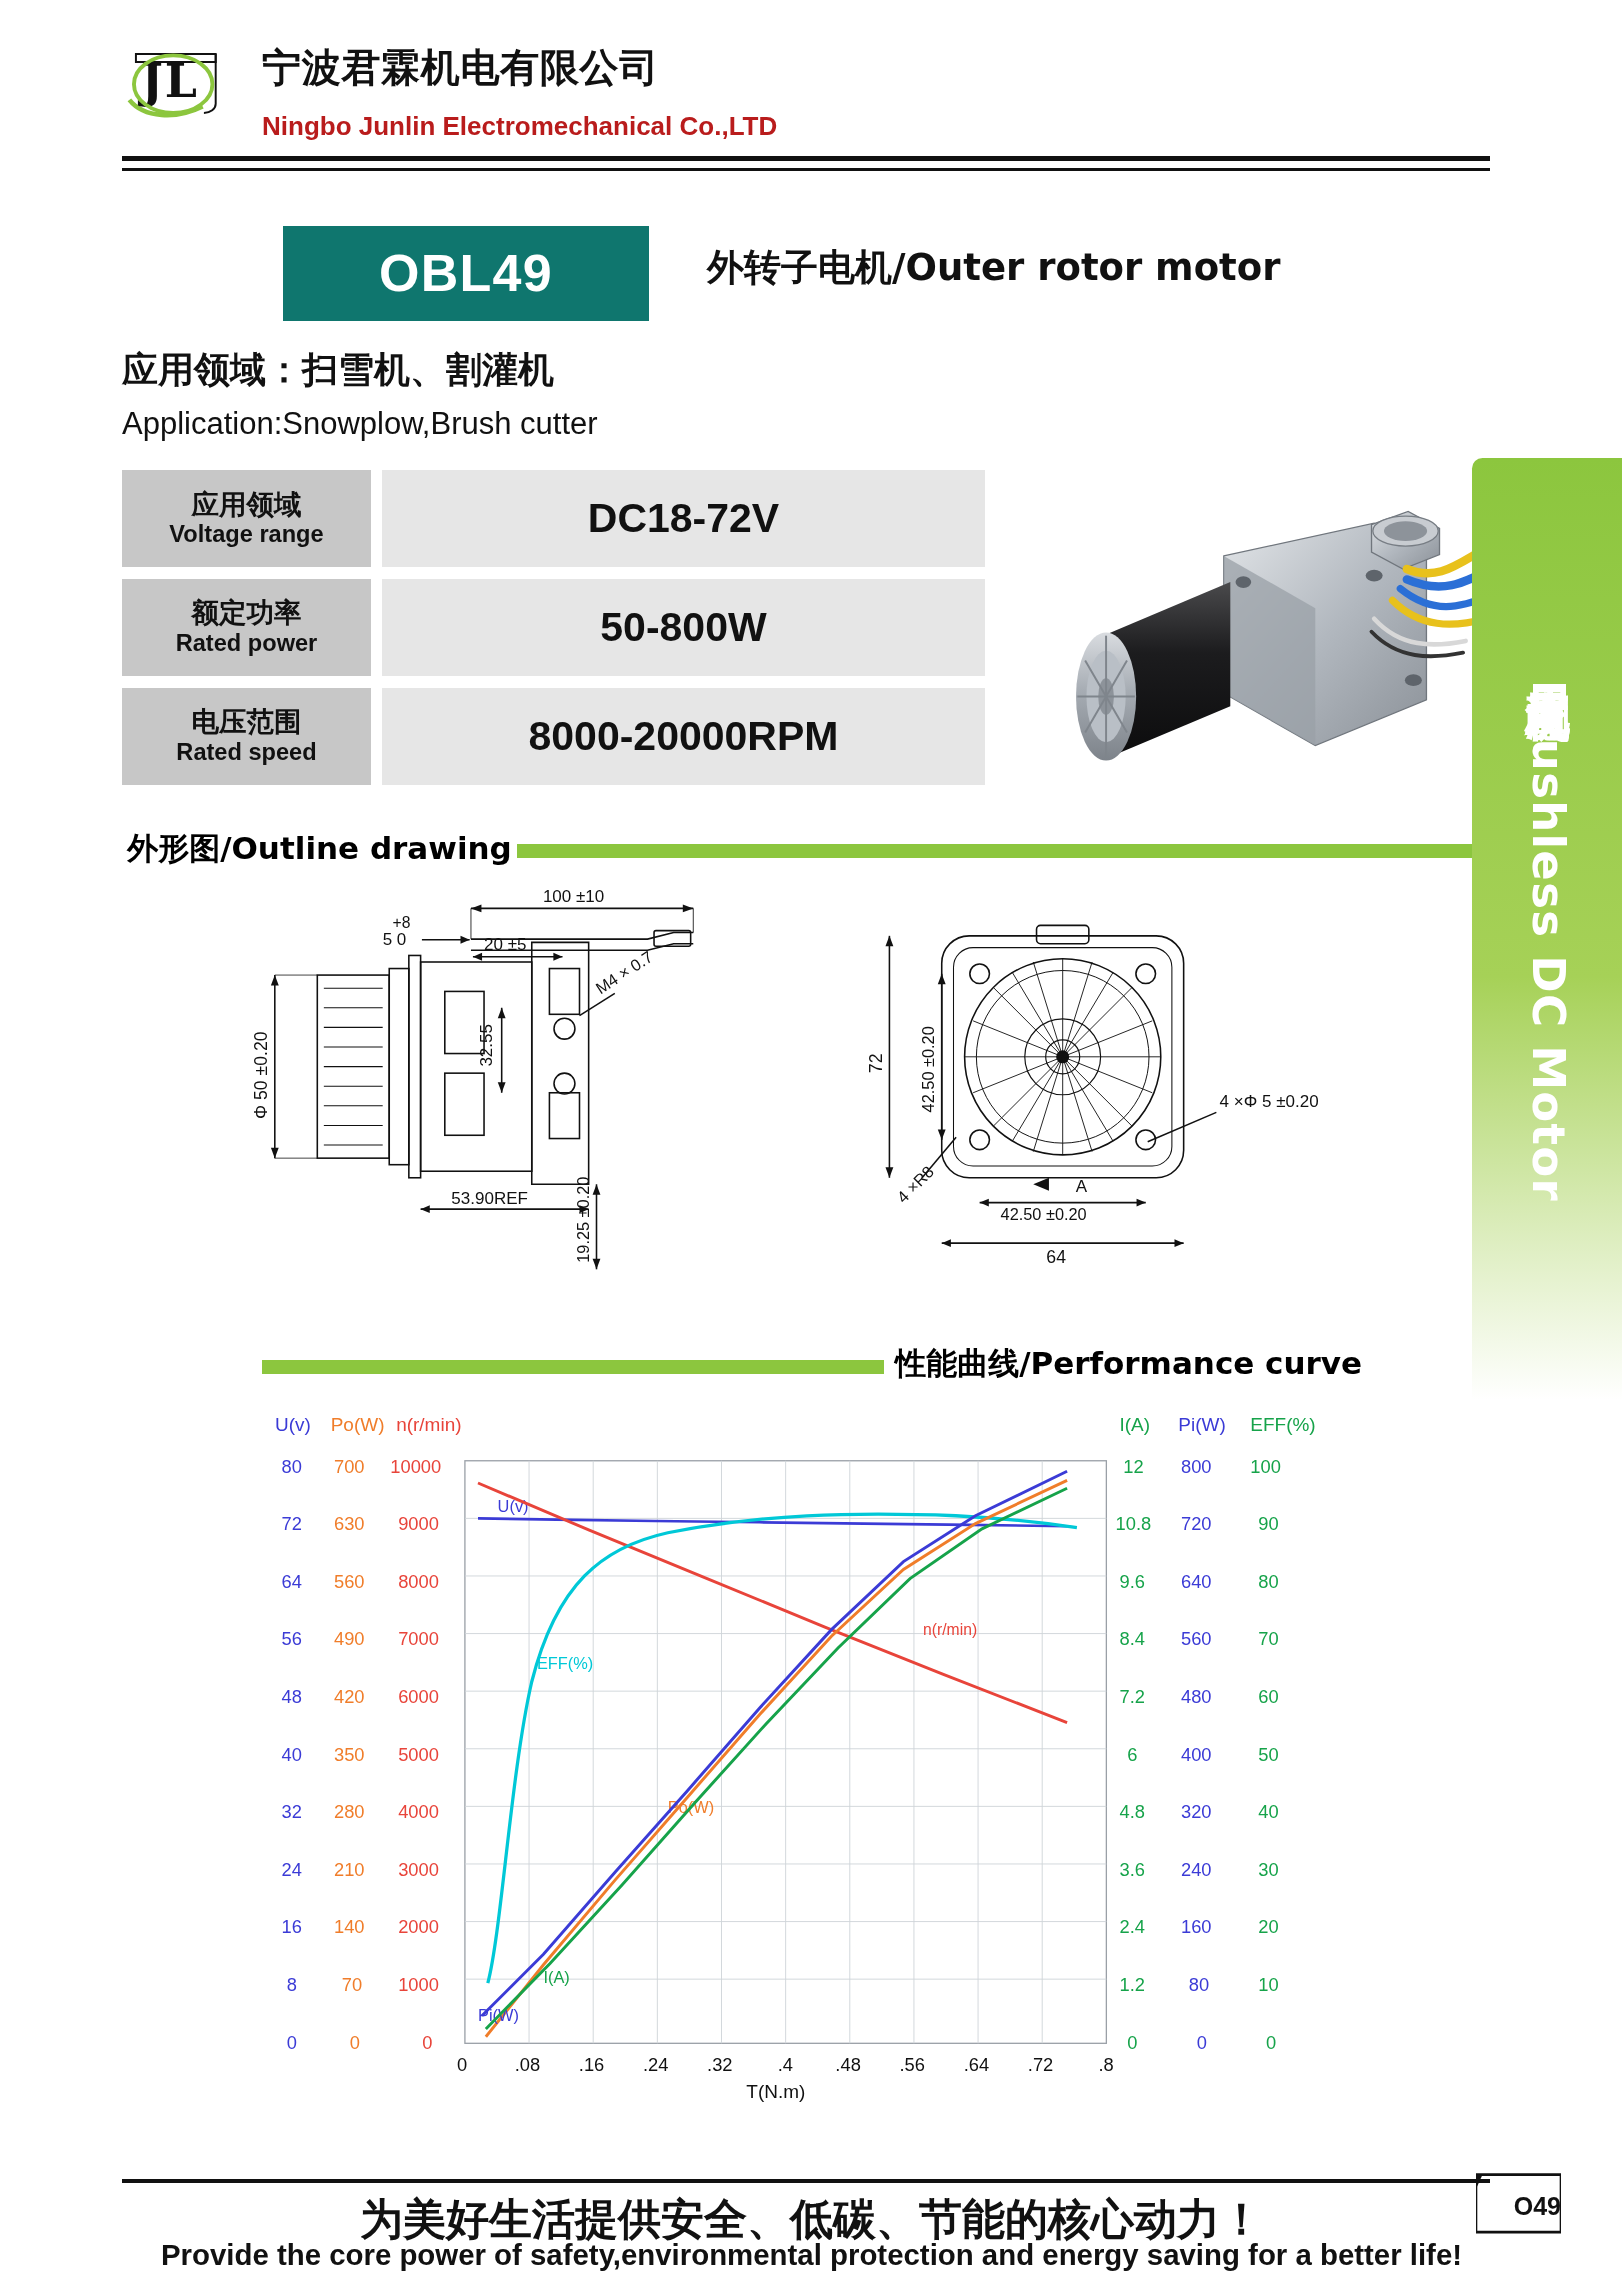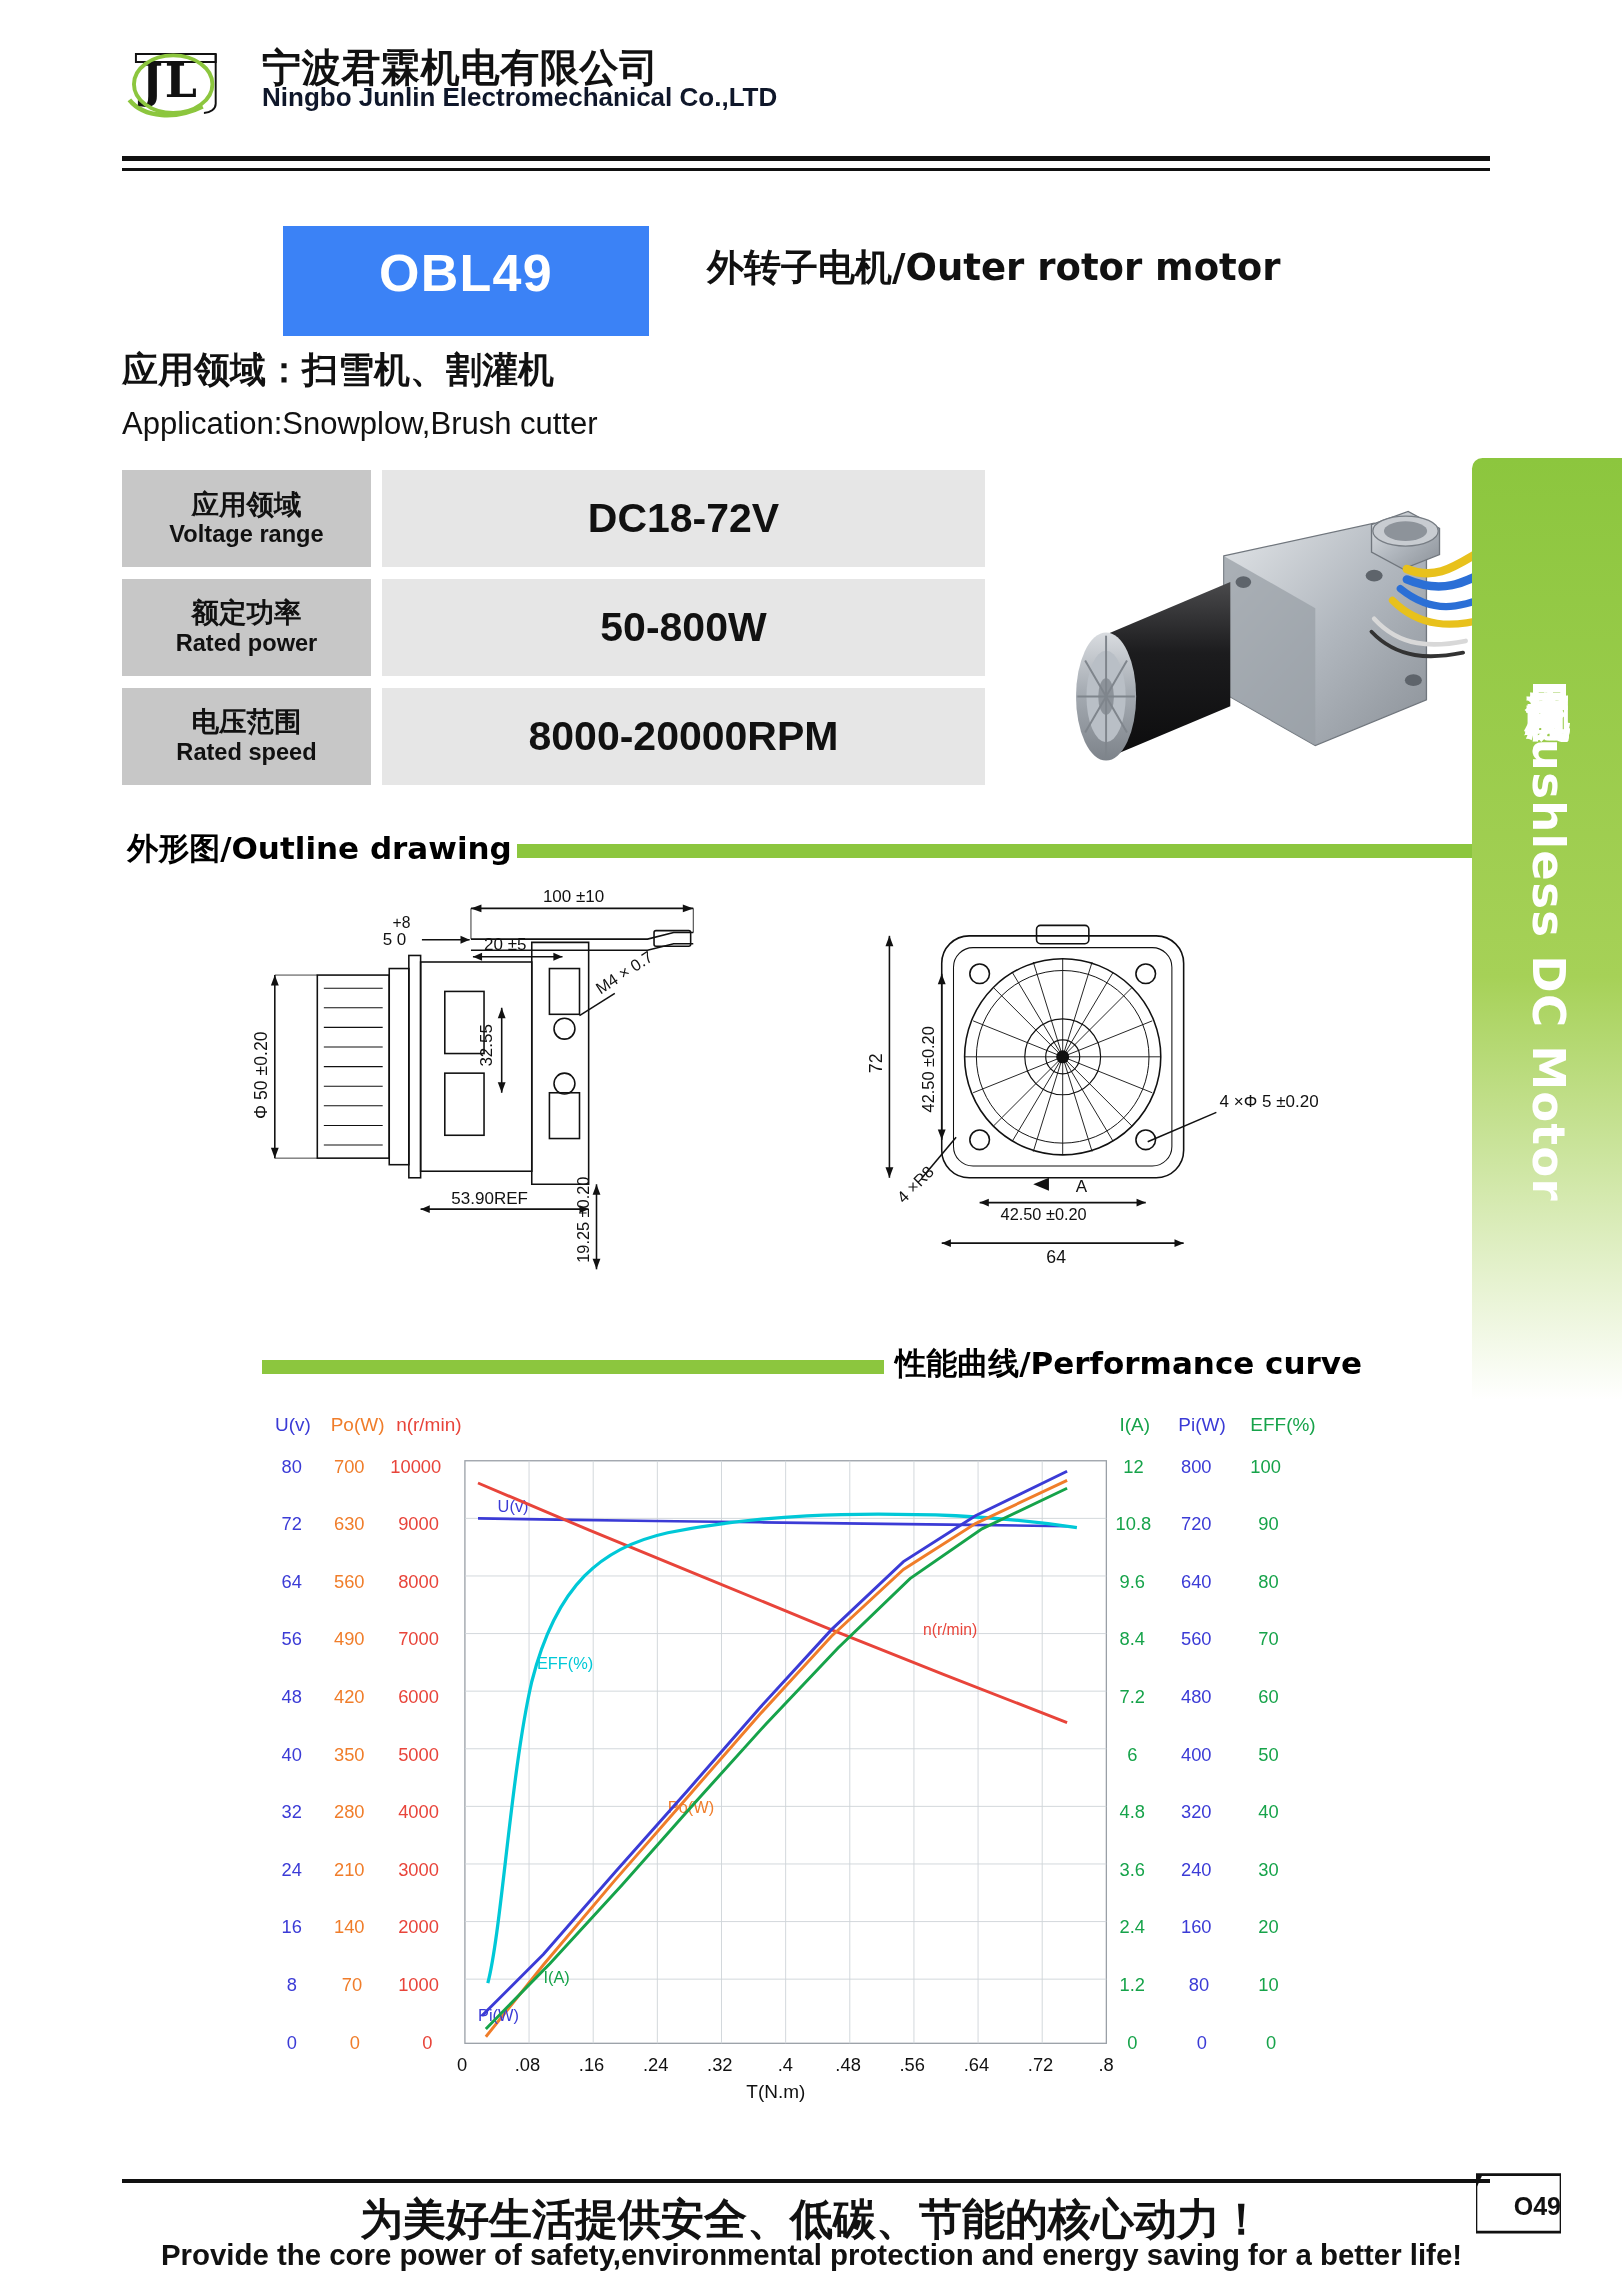--- a/index.html
+++ b/index.html
@@ -15,31 +15,31 @@
   
   .header{position:absolute;left:0;top:0;width:1623px;height:177px;}
   .logo-box{position:absolute;left:124px;top:41px;width:118px;height:85px;}
   .logo-box svg{width:118px;height:85px;display:block;}
   .company-cn{
     position:absolute;left:262px;top:41px;
     font-size:39px;font-weight:bold;color:#111;letter-spacing:0.7px;
     font-family:"DejaVu Sans", sans-serif;
   }
   .company-en{
-    position:absolute;left:262px;top:82px;
-    font-size:26px;font-weight:bold;color:#0f172a;
+    position:absolute;left:262px;top:111px;
+    font-size:26px;font-weight:bold;color:#b91c1c;
     font-family:"Liberation Sans", sans-serif;
   }
   .hdr-rule1{position:absolute;left:122px;top:156px;width:1368px;height:4.6px;background:#111;}
   .hdr-rule2{position:absolute;left:122px;top:168px;width:1368px;height:2.6px;background:#111;}
 
   
   .model-chip{
-    position:absolute;left:283px;top:226px;width:366px;height:110px;
-    background:#3b82f6;
+    position:absolute;left:283px;top:226px;width:366px;height:95px;
+    background:#0f766e;
   }
   .model-chip span{
     display:block;text-align:center;line-height:95px;
     font-size:52px;font-weight:bold;color:#ffffff;
     font-family:"Liberation Sans", sans-serif;letter-spacing:1.3px;
   }
   .model-title{
     position:absolute;left:707px;top:243px;
     font-size:37px;font-weight:bold;color:#111;
     font-family:"DejaVu Sans", sans-serif;

